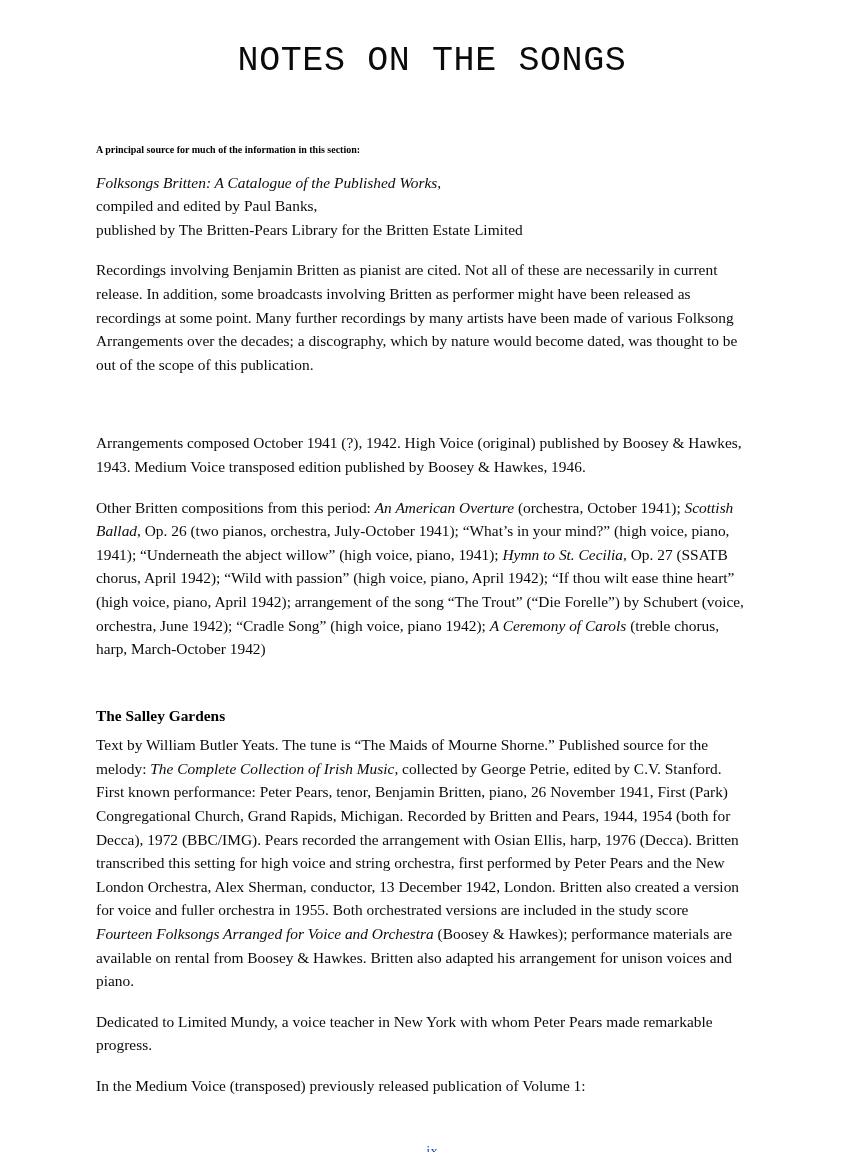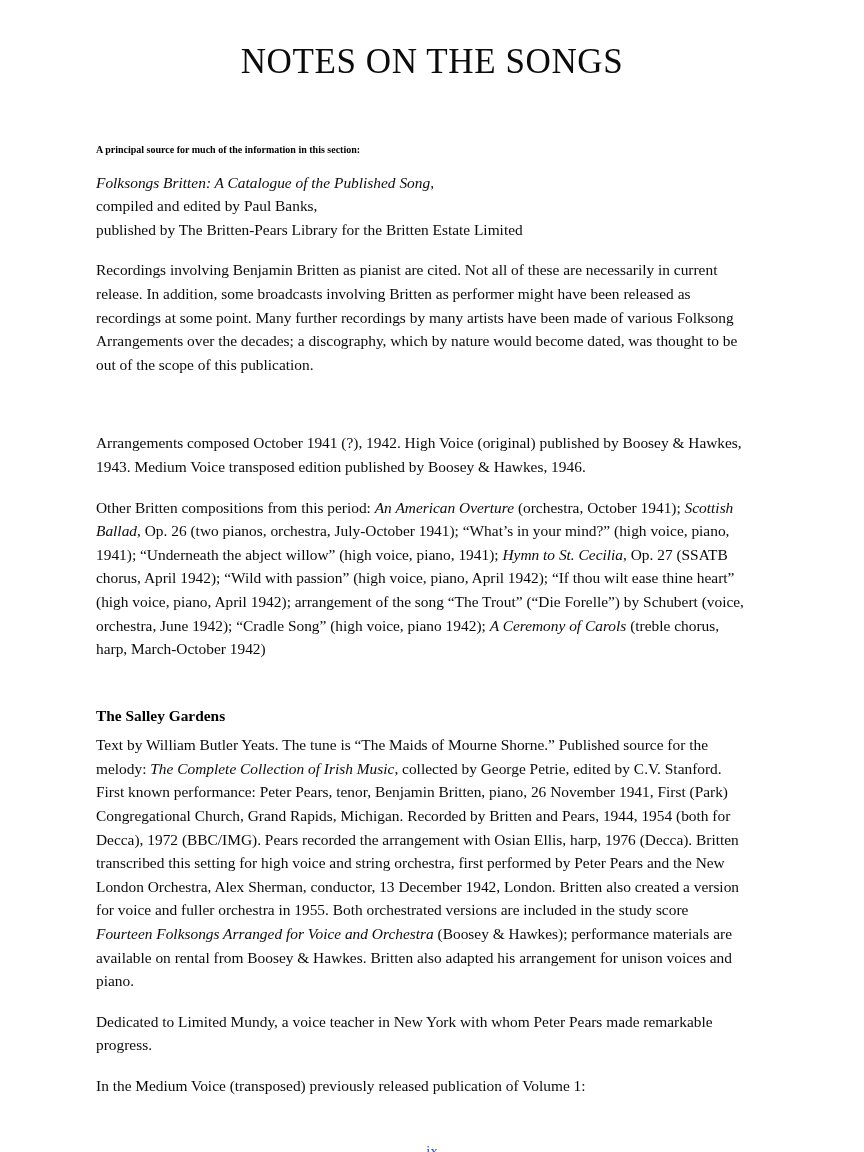--- a/index.html
+++ b/index.html
@@ -17,21 +17,21 @@
   }
   .page {
     width: 864px;
     height: 1152px;
     position: relative;
     box-sizing: border-box;
     padding: 0;
     background: #ffffff;
   }
   .page-title {
-    font-family: Liberation Serif, serif;
+    font-family: Liberation Mono, monospace;
     font-weight: 300;
     font-size: 35px;
     letter-spacing: 0.6px;
     text-align: center;
     margin: 0;
     padding-top: 44px;
     line-height: 1.0;
     color: #0b0b0b;
   }
   .content {
@@ -86,21 +86,21 @@
 <body>
 
 <div class="page">
 
   <h1 class="page-title">NOTES ON THE SONGS</h1>
 
   <div class="content">
 
     <div class="src-block">
       <div class="src-head">A principal source for much of the information in this section:</div>
-      <div class="src-line"><span class="ital">Folksongs Britten</span><span class="ital">: A Catalogue of the Published Song,</span></div>
+      <div class="src-line"><span class="ital">Folksongs Britten</span><span class="ital">: A Catalogue of the Published Works,</span></div>
       <div class="src-line">compiled and edited by Paul Banks,</div>
       <div class="src-line">published by The Britten-Pears Library for the Britten Estate Limited</div>
     </div>
 
     <p class="para">Recordings involving Benjamin Britten as pianist are cited. Not all of these are necessarily in current release. In addition, some broadcasts involving Britten as performer might have been released as recordings at some point. Many further recordings by many artists have been made of various Folksong Arrangements over the decades; a discography, which by nature would become dated, was thought to be out of the scope of this publication.</p>
 
     <div class="gap-big"></div>
 
 
     <p class="para">Arrangements composed October 1941 (?), 1942. High Voice (original) published by Boosey &amp; Hawkes, 1943. Medium Voice transposed edition published by Boosey &amp; Hawkes, 1946.</p>

